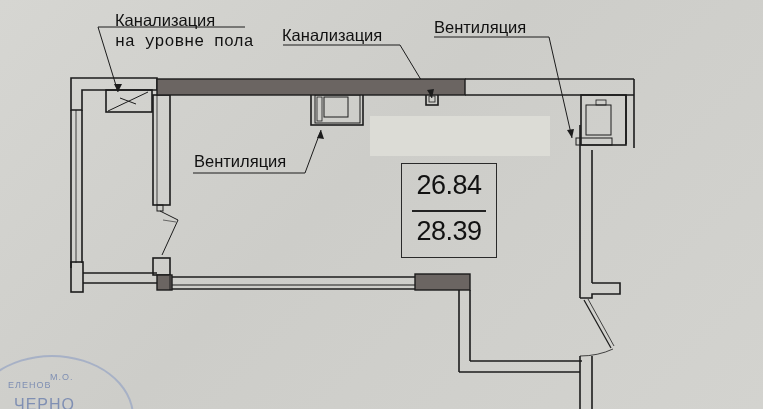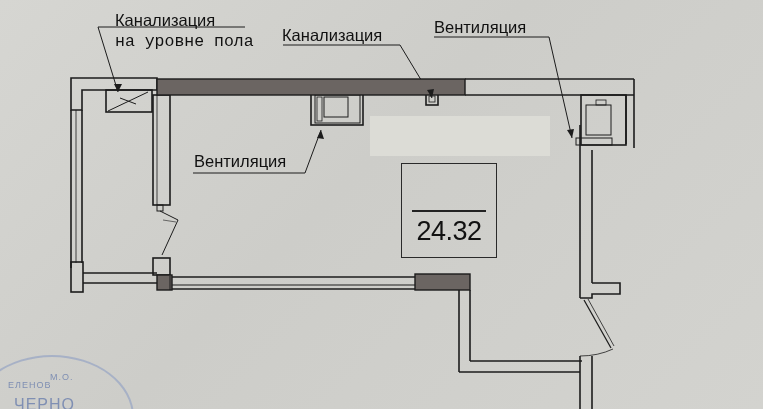--- a/index.html
+++ b/index.html
@@ -140,20 +140,21 @@
 
 <div class="redact"></div>
 
 <div class="label" style="left:115px;top:10px;">Канализация</div>
 <div class="label" style="left:115px;top:32px;font-family:Liberation Mono, monospace;">на уровне пола</div>
 <div class="label" style="left:282px;top:25px;">Канализация</div>
 <div class="label" style="left:434px;top:17px;">Вентиляция</div>
 <div class="label" style="left:194px;top:151px;">Вентиляция</div>
 
 <div class="area-box">
+  <div class="area-val" style="top:6px;">26.84</div>
   <div class="area-line"></div>
-  <div class="area-val" style="top:52px;">24.32</div>
+  <div class="area-val" style="top:52px;">28.39</div>
 </div>
 
 <div class="stamp"></div>
 <div class="stamp-text" style="left:50px;top:372px;">М.О.</div>
 <div class="stamp-text" style="left:8px;top:380px;">ЕЛЕНОВ</div>
 <div class="stamp-text" style="left:14px;top:396px;font-size:16px;">ЧЕРНО</div>
 
 </body></html>

